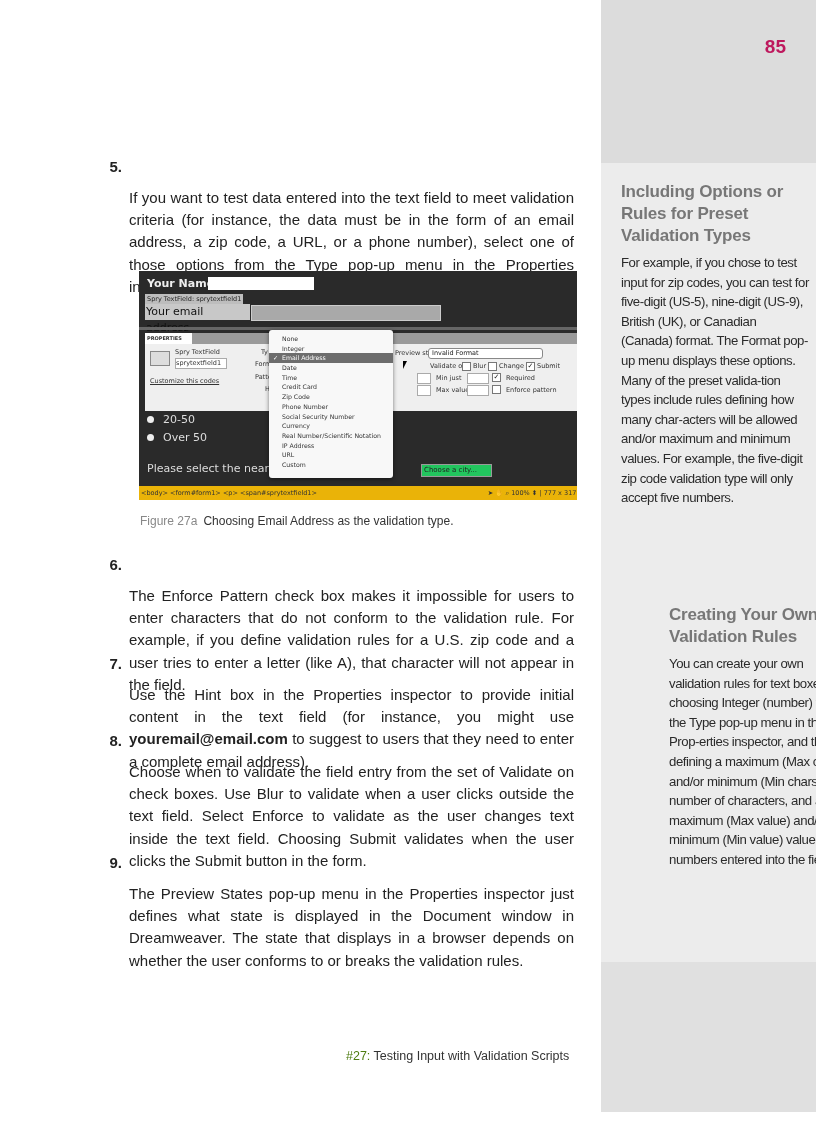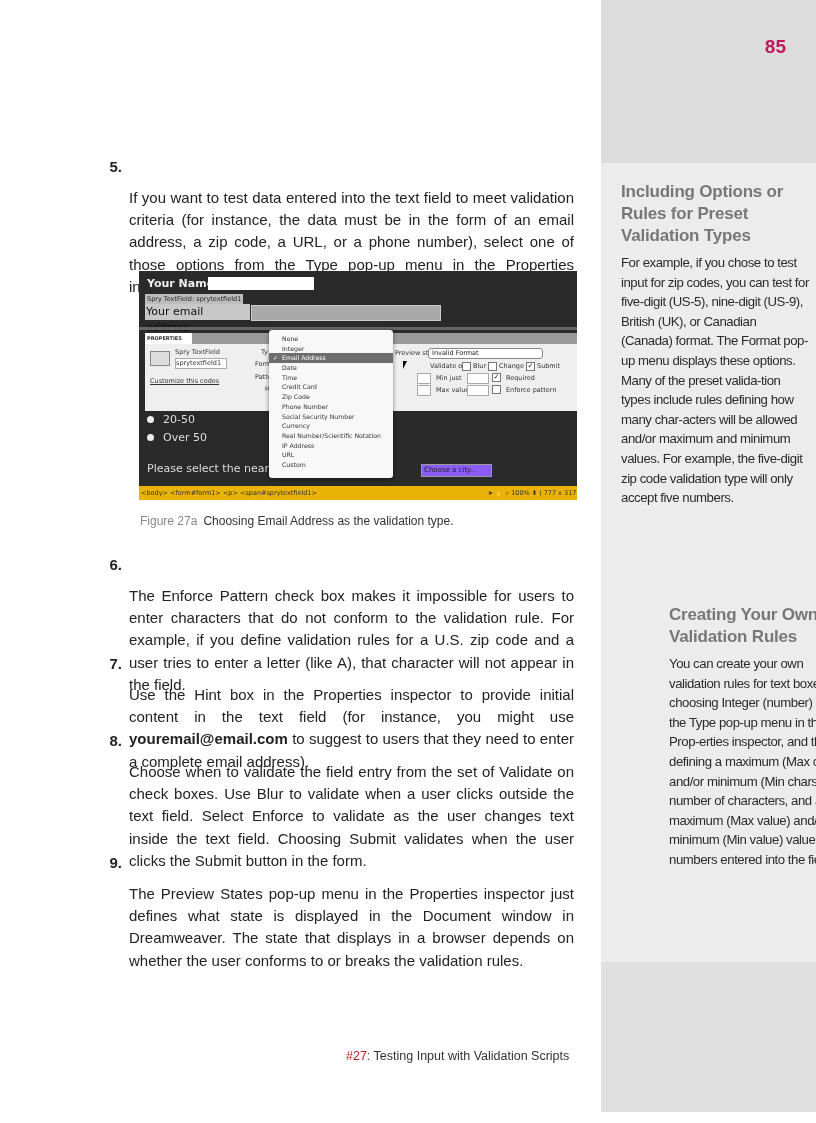--- a/index.html
+++ b/index.html
@@ -32,34 +32,34 @@
   .shot .props-bar { position:absolute; left:47px; top:0; width:385px; height:11px; background:#9a9a9a; }
   .shot .spry-icon { position:absolute; left:5px; top:18px; width:18px; height:13px; border:1px solid #888; background:#ddd; }
   .shot .p-label { position:absolute; font-size:6.5px; color:#333; white-space:nowrap; }
   .shot .p-input { position:absolute; background:#fff; border:1px solid #aaa; height:9px; }
   .shot .link { text-decoration:underline; }
   .shot .chk { position:absolute; width:7px; height:7px; border:1px solid #777; background:#fff; font-size:7px; line-height:7px; text-align:center; }
   .shot .select { position:absolute; background:#fff; border:1px solid #888; border-radius:3px; font-size:6.5px; height:9px; line-height:9px; padding-left:3px; }
   .shot .radio-row { position:absolute; left:8px; color:#ddd; font-size:11px; }
   .shot .radio { display:inline-block; width:7px; height:7px; border-radius:50%; background:#eee; margin-right:9px; }
   .shot .please { position:absolute; left:8px; top:191px; color:#ddd; font-size:11px; }
-  .shot .city { position:absolute; left:282px; top:193px; width:67px; height:11px; background:#8b5cf6; border:1px solid #999; font-size:7px; line-height:11px; padding-left:2px; color:#222; }
+  .shot .city { position:absolute; left:282px; top:193px; width:67px; height:11px; background:#22c55e; border:1px solid #999; font-size:7px; line-height:11px; padding-left:2px; color:#222; }
   .shot .status { position:absolute; left:0; top:215px; width:518px; height:14px; background:#eab308; font-size:6.5px; line-height:14px; color:#333; }
   .shot .status .tags { position:absolute; left:2px; }
   .shot .status .right { position:absolute; right:2px; }
   .shot .menu { position:absolute; left:130px; top:59px; width:124px; height:148px; background:#f8f8f8; border-radius:3px; box-shadow:0 1px 4px rgba(0,0,0,0.5); }
   .shot .menu-item { height:9.7px; font-size:6.2px; line-height:9.7px; color:#333; padding-left:13px; position:relative; white-space:nowrap; }
   .shot .menu-item.sel { background:#6d6d6d; color:#fff; }
   .shot .menu-item .check { position:absolute; left:4px; }
   .shot .cursor { position:absolute; left:264px; top:90px; width:0; height:0; border-left:4px solid #000; border-top:0 solid transparent; border-bottom:8px solid transparent; }
 
   .caption { position:absolute; left:140px; top:514px; font-size:12px; color:#333; }
   .caption .fig { color:#888; margin-right:6px; }
   .footer { position:absolute; left:346px; top:1049px; font-size:12.5px; color:#333; }
-  .footer .fnum { color:#b91c1c; }
+  .footer .fnum { color:#4d7c0f; }
 </style>
 </head>
 <body>
 
 <div class="sidebar">
   <div class="sidebar-top">
     <div class="page-num">85</div>
   </div>
   <div class="sidebar-bottom"></div>
   <div class="side-block" style="top:181px;">

